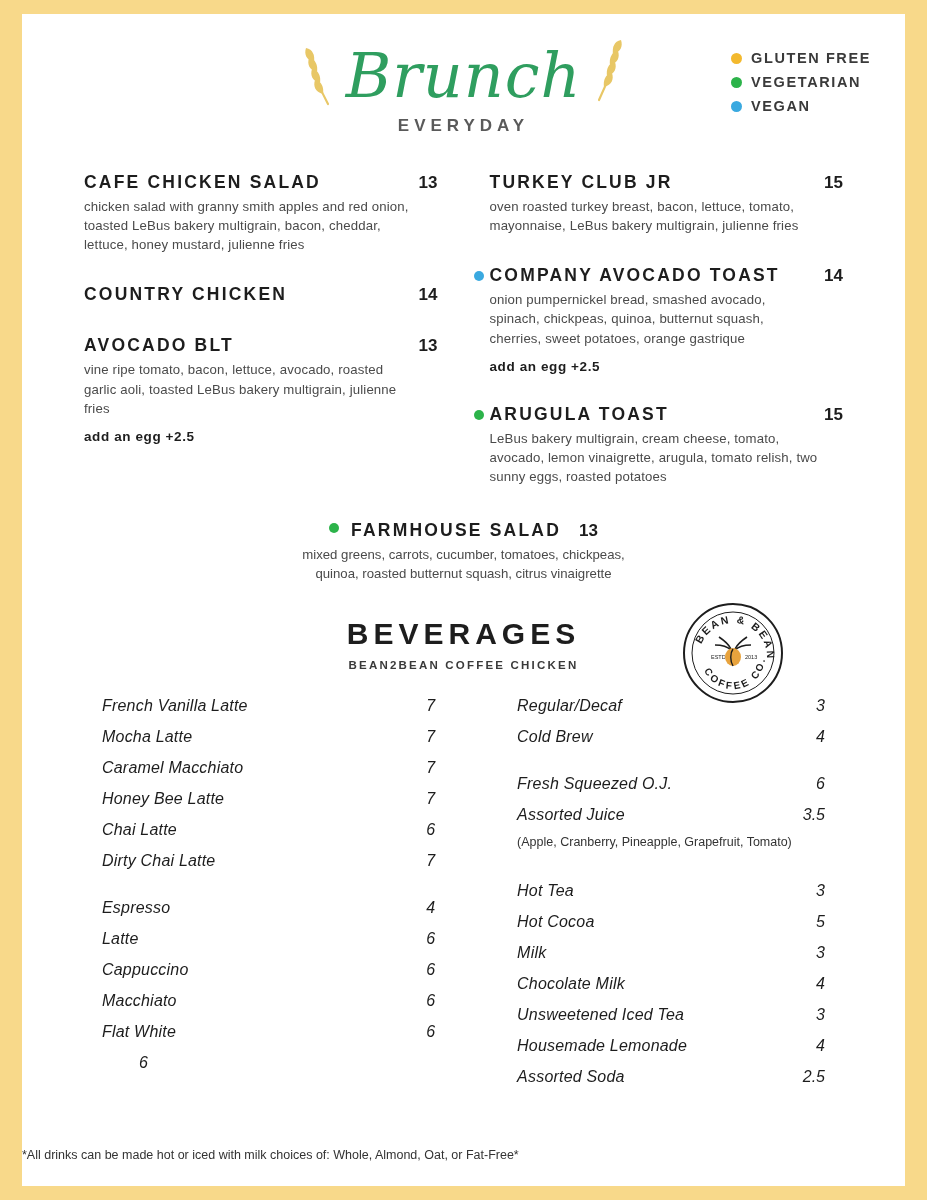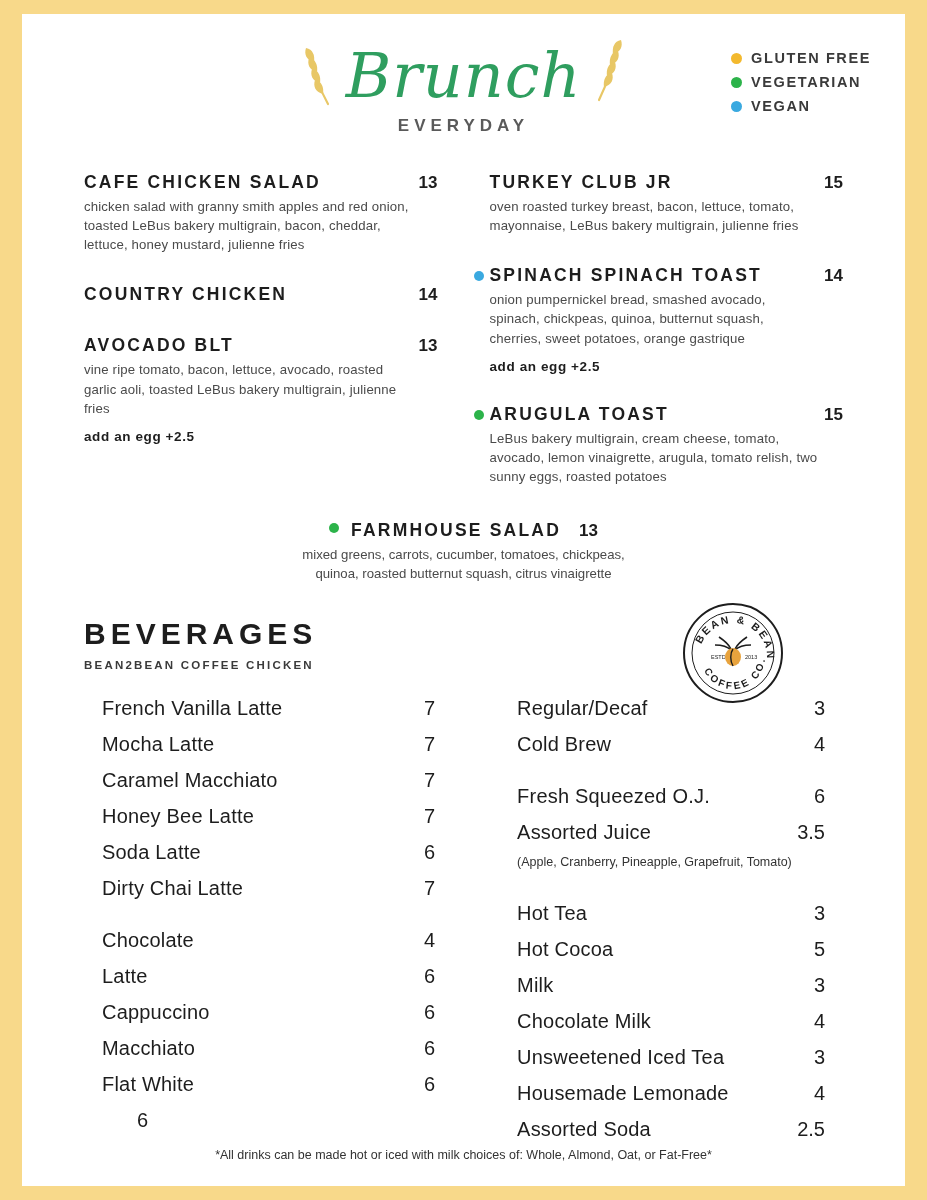--- a/index.html
+++ b/index.html
@@ -154,21 +154,21 @@
     color: #4a4a4a;
     max-width: 340px;
   }
 
   
   .bev {
     position: relative;
     margin-top: 34px;
     padding: 0 62px;
   }
-  .bev-title-wrap { }
+  .bev-title-wrap { text-align: center; }
   .bev-title {
     font-size: 30px;
     font-weight: 700;
     letter-spacing: 5px;
     color: #1d1d1d;
   }
   .bev-sub {
     margin-top: 8px;
     font-size: 11.5px;
     letter-spacing: 2.2px;
@@ -187,39 +187,40 @@
   .bev-cols {
     display: flex;
     margin-top: 26px;
     gap: 20px;
   }
   .bev-col { width: 50%; padding: 0 18px; }
   .bev-col.right { padding-left: 44px; }
   .bev-row {
     display: flex;
     align-items: flex-end;
-    font-size: 20px;
+    font-size: 16px;
     color: #1d1d1d;
     margin-bottom: 13px;
+    font-style: italic;
   }
   .bev-name { flex: 1; letter-spacing: 0.2px; }
   .bev-price { width: 46px; text-align: right; }
   .bev-gap { height: 16px; }
   .bev-note {
     font-size: 12.5px;
     color: #333;
     margin: -4px 0 14px 0;
     line-height: 1.5;
   }
 
   .footnote {
     position: absolute;
     left: 0; right: 0;
     bottom: 24px;
-    text-align: center;
+    text-align: left;
     font-size: 12.5px;
     color: #333;
   }
 </style>
 </head>
 <body>
 
 <div class="page">
 
   <div class="header">
@@ -304,21 +305,21 @@
           <div class="item-head">
             <span class="item-name">TURKEY CLUB JR</span>
             <span class="item-price">15</span>
           </div>
           <div class="item-desc">oven roasted turkey breast, bacon, lettuce, tomato, mayonnaise, LeBus bakery multigrain, julienne fries</div>
         </div>
 
         <div class="item">
           <div class="item-head">
             <span class="item-dot" style="background:#3aa9e0"></span>
-            <span class="item-name">SPINACH SPINACH TOAST</span>
+            <span class="item-name">COMPANY AVOCADO TOAST</span>
             <span class="item-price">14</span>
           </div>
           <div class="item-desc">onion pumpernickel bread, smashed avocado, spinach, chickpeas, quinoa, butternut squash, cherries, sweet potatoes, orange gastrique</div>
           <div class="addon">add an egg +2.5</div>
         </div>
 
         <div class="item">
           <div class="item-head">
             <span class="item-dot" style="background:#2cb34a"></span>
             <span class="item-name">ARUGULA TOAST</span>
@@ -383,30 +384,30 @@
           </div>
         <div class="bev-row">
             <span class="bev-name">Caramel Macchiato</span>
             <span class="bev-price">7</span>
           </div>
         <div class="bev-row">
             <span class="bev-name">Honey Bee Latte</span>
             <span class="bev-price">7</span>
           </div>
         <div class="bev-row">
-            <span class="bev-name">Soda Latte</span>
+            <span class="bev-name">Chai Latte</span>
             <span class="bev-price">6</span>
           </div>
         <div class="bev-row">
             <span class="bev-name">Dirty Chai Latte</span>
             <span class="bev-price">7</span>
           </div>
         <div class="bev-gap"></div>
         <div class="bev-row">
-            <span class="bev-name">Chocolate</span>
+            <span class="bev-name">Espresso</span>
             <span class="bev-price">4</span>
           </div>
         <div class="bev-row">
             <span class="bev-name">Latte</span>
             <span class="bev-price">6</span>
           </div>
         <div class="bev-row">
             <span class="bev-name">Cappuccino</span>
             <span class="bev-price">6</span>
           </div>

